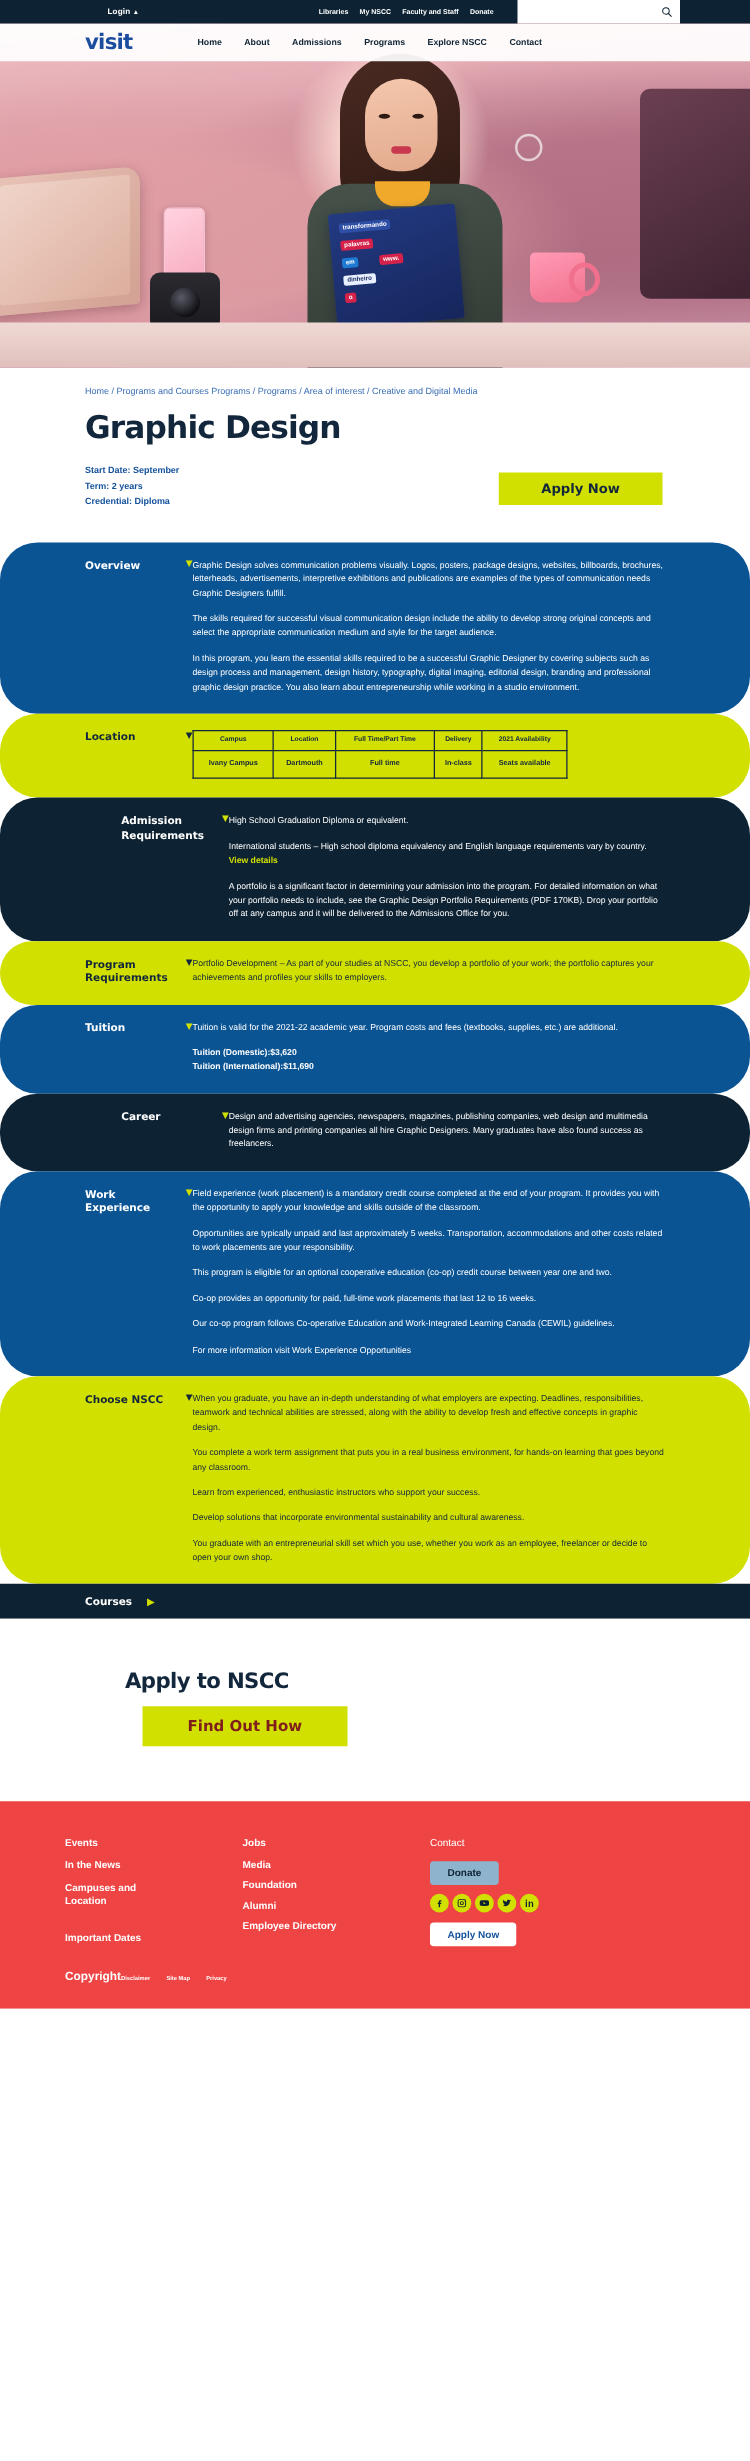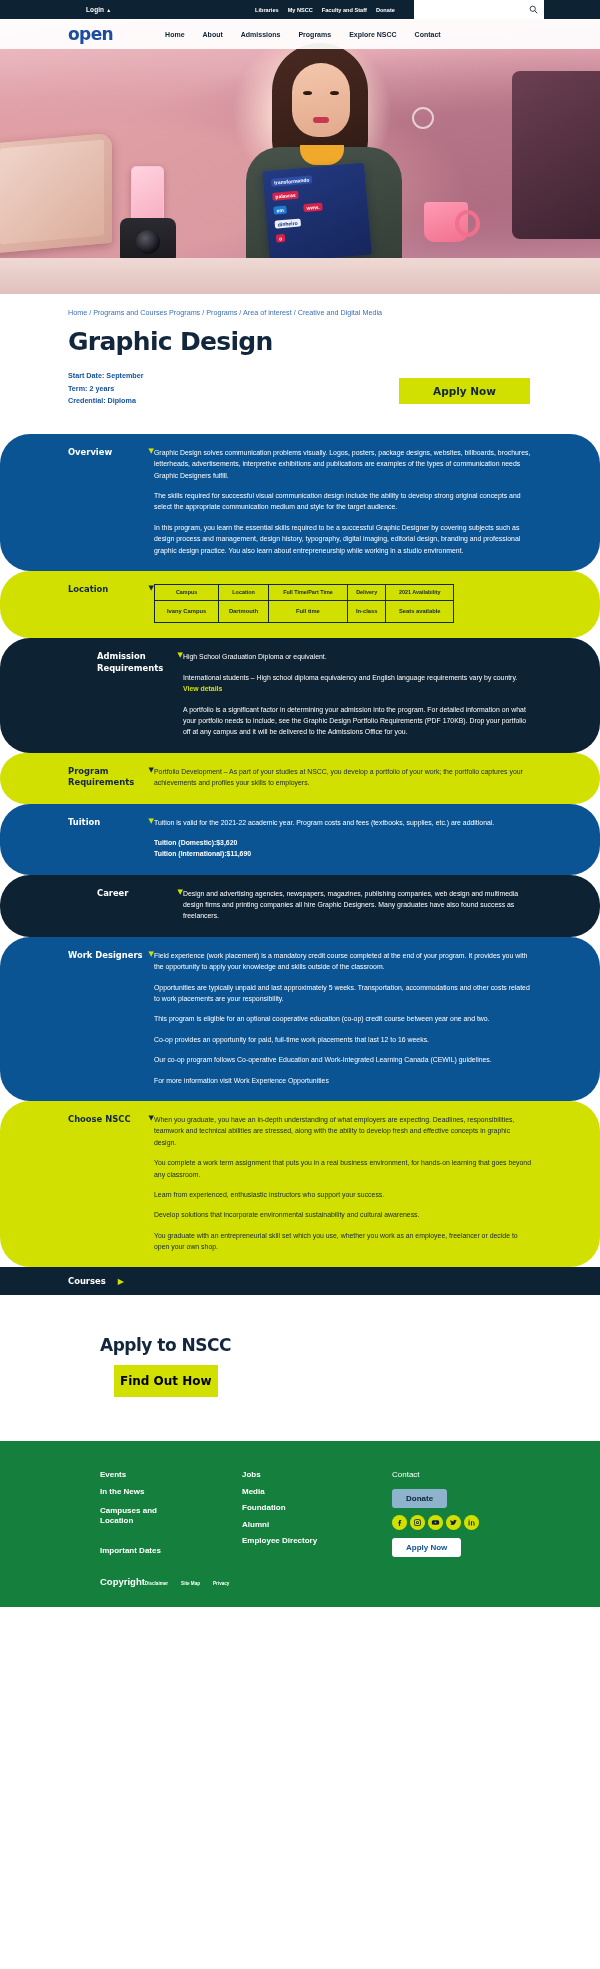--- a/index.html
+++ b/index.html
@@ -338,37 +338,37 @@
   .cta-title {
     font-size: 17px;
     font-weight: bold;
     color: #12263c;
     letter-spacing: -0.5px;
     font-family: "DejaVu Sans", sans-serif;
     margin-bottom: 10px;
   }
   .cta-btn {
     background: #d2e000;
-    color: #000000;
+    color: #7f1d1d;
     border: none;
     font-weight: bold;
     font-size: 12px;
-    padding: 9px 6px;
+    padding: 9px 36px;
     cursor: pointer;
     font-family: "DejaVu Sans", sans-serif;
     display: block;
     margin-left: 14px;
   }
   .cta-col.questions .cta-btn { margin-left: 0; }
 
   
   .footer {
-    background: #15803d;
+    background: #ef4444;
     color: #ffffff;
-    padding: 26px 68px 20px 100px;
+    padding: 26px 68px 20px 52px;
   }
   .footer-cols { display: flex; }
   .fcol { font-size: 8px; font-weight: bold; line-height: 2.05; }
   .fcol.c1 { width: 142px; }
   .fcol.c2 { width: 150px; }
   .fcol.c3 { flex: 1 1 auto; }
   .fcol a { color: #ffffff; text-decoration: none; display: block; }
   .donate-btn {
     margin-top: 5px;
     background: #8db4cc;
@@ -456,21 +456,21 @@
   <div class="hero-mug"></div>
   <div class="hero-laptop">
       <div class="hero-laptop-screen"></div>
     </div>
   <div class="hero-phone"></div>
   <div class="hero-tripod"></div>
   <div class="hero-ring"></div>
   <div class="hero-desk"></div>
 
   <div class="navbar">
-    <div class="logo">open</div>
+    <div class="logo">visit</div>
     <div class="nav-links">
       <span>Home</span>
       <span>About</span>
       <span>Admissions</span>
       <span>Programs</span>
       <span>Explore NSCC</span>
       <span>Contact</span>
     </div>
   </div>
 </div>
@@ -568,21 +568,21 @@
     <span class="lbl">Career</span>
     <span class="caret">▼</span>
   </div>
   <div class="section-body">
     <p>Design and advertising agencies, newspapers, magazines, publishing companies, web design and multimedia design firms and printing companies all hire Graphic Designers. Many graduates have also found success as freelancers.</p>
   </div>
 </div>
 
 <div class="section sec-blue">
   <div class="section-label">
-    <span class="lbl">Work Designers</span>
+    <span class="lbl">Work Experience</span>
     <span class="caret">▼</span>
   </div>
   <div class="section-body">
     <p>Field experience (work placement) is a mandatory credit course completed at the end of your program. It provides you with the opportunity to apply your knowledge and skills outside of the classroom.</p>
     <p>Opportunities are typically unpaid and last approximately 5 weeks. Transportation, accommodations and other costs related to work placements are your responsibility.</p>
     <p>This program is eligible for an optional cooperative education (co-op) credit course between year one and two.</p>
     <p>Co-op provides an opportunity for paid, full-time work placements that last 12 to 16 weeks.</p>
     <p>Our co-op program follows Co-operative Education and Work-Integrated Learning Canada (CEWIL) guidelines.</p>
     <p>For more information visit Work Experience Opportunities</p>
   </div>

